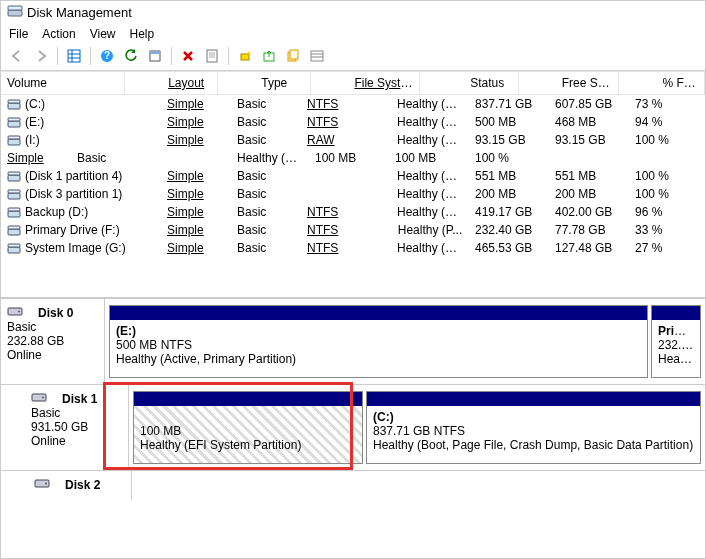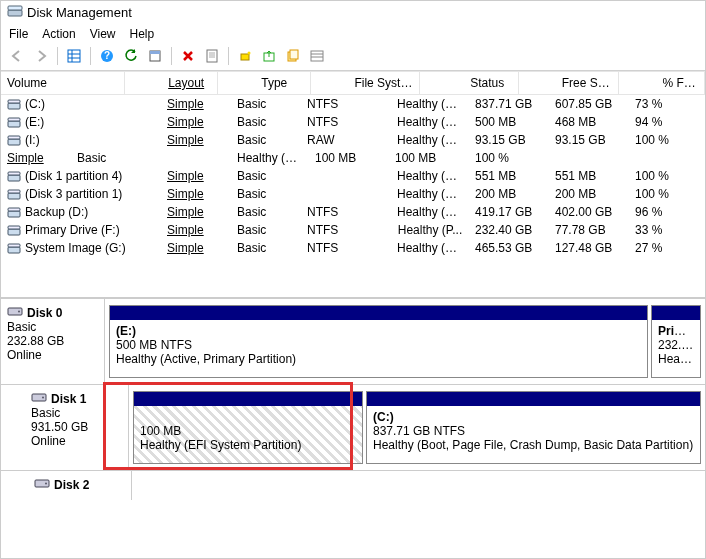--- a/index.html
+++ b/index.html
@@ -72,21 +72,21 @@
     overflow: hidden; text-overflow: ellipsis; white-space:nowrap;
   }
   .vol-row { height: 18px; }
   .vol-row .col {
     padding: 1px 6px;
     overflow: hidden; text-overflow: ellipsis; white-space:nowrap;
   }
   .col.c-vol { width:160px; }
   .col.c-lay { width:70px;text-decoration:underline; }
   .col.c-type { width:70px; }
-  .col.c-fs  { width:90px; }
+  .col.c-fs  { width:90px;text-decoration:underline; }
   .col.c-stat{ width:78px;text-align:center; }
   .col.c-cap { width:80px; }
   .col.c-free{ width:80px; }
   .col.c-pct { width:60px; }
 
   .vol-icon {
     display:inline-flex; width:14px; height:12px; margin-right:4px;
     vertical-align:middle;
   }
   .vol-blank { margin-bottom:40px; }
@@ -97,21 +97,21 @@
     display:flex; align-items:stretch;
     border-top:1px solid #ccc;
     position:relative;
   }
   .disk-info {
     width:104px; min-width:104px;
     padding:6px;
     border-right:1px solid #ccc;
     display:flex; flex-direction:column; gap:0;
   }
-  .disk-title-row { display:flex; align-items:center; gap:4px; }
+  .disk-title-row { display:flex; align-items:center; gap:15px; }
   .disk-title { font-weight:bold; }
   .disk-parts { flex:1; padding:6px 4px; display:flex; gap:3px; }
   .part {
     border:1px solid #888;
     display:flex; flex-direction:column;
     overflow:hidden;
   }
   .part-head { height:14px; background:#000080; }
   .part-body { padding:4px 6px; white-space:nowrap; overflow:hidden; text-overflow:ellipsis; flex:1;}
   .part.hatched .part-body {

